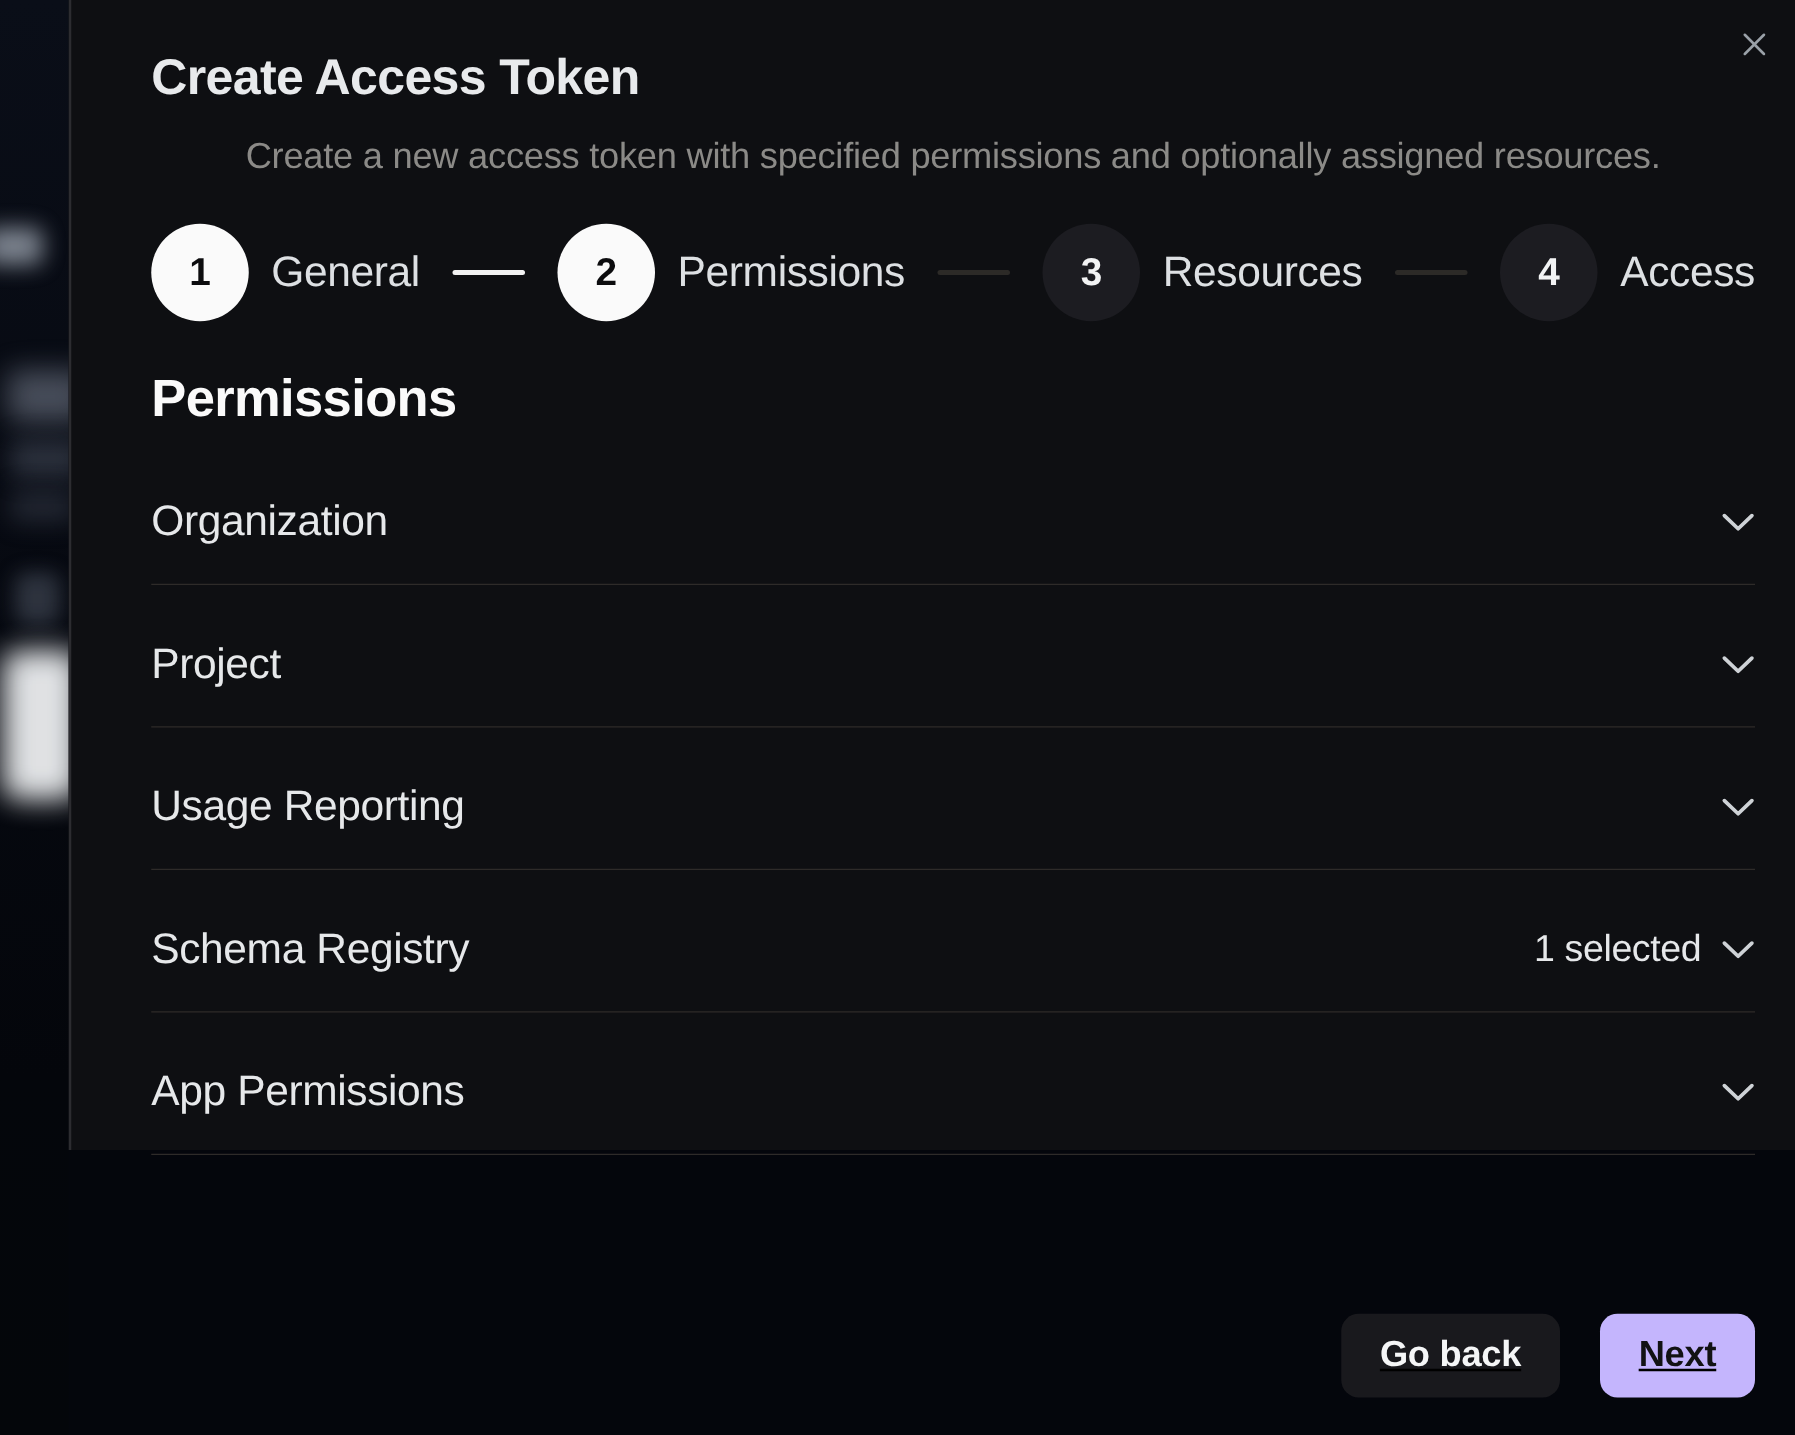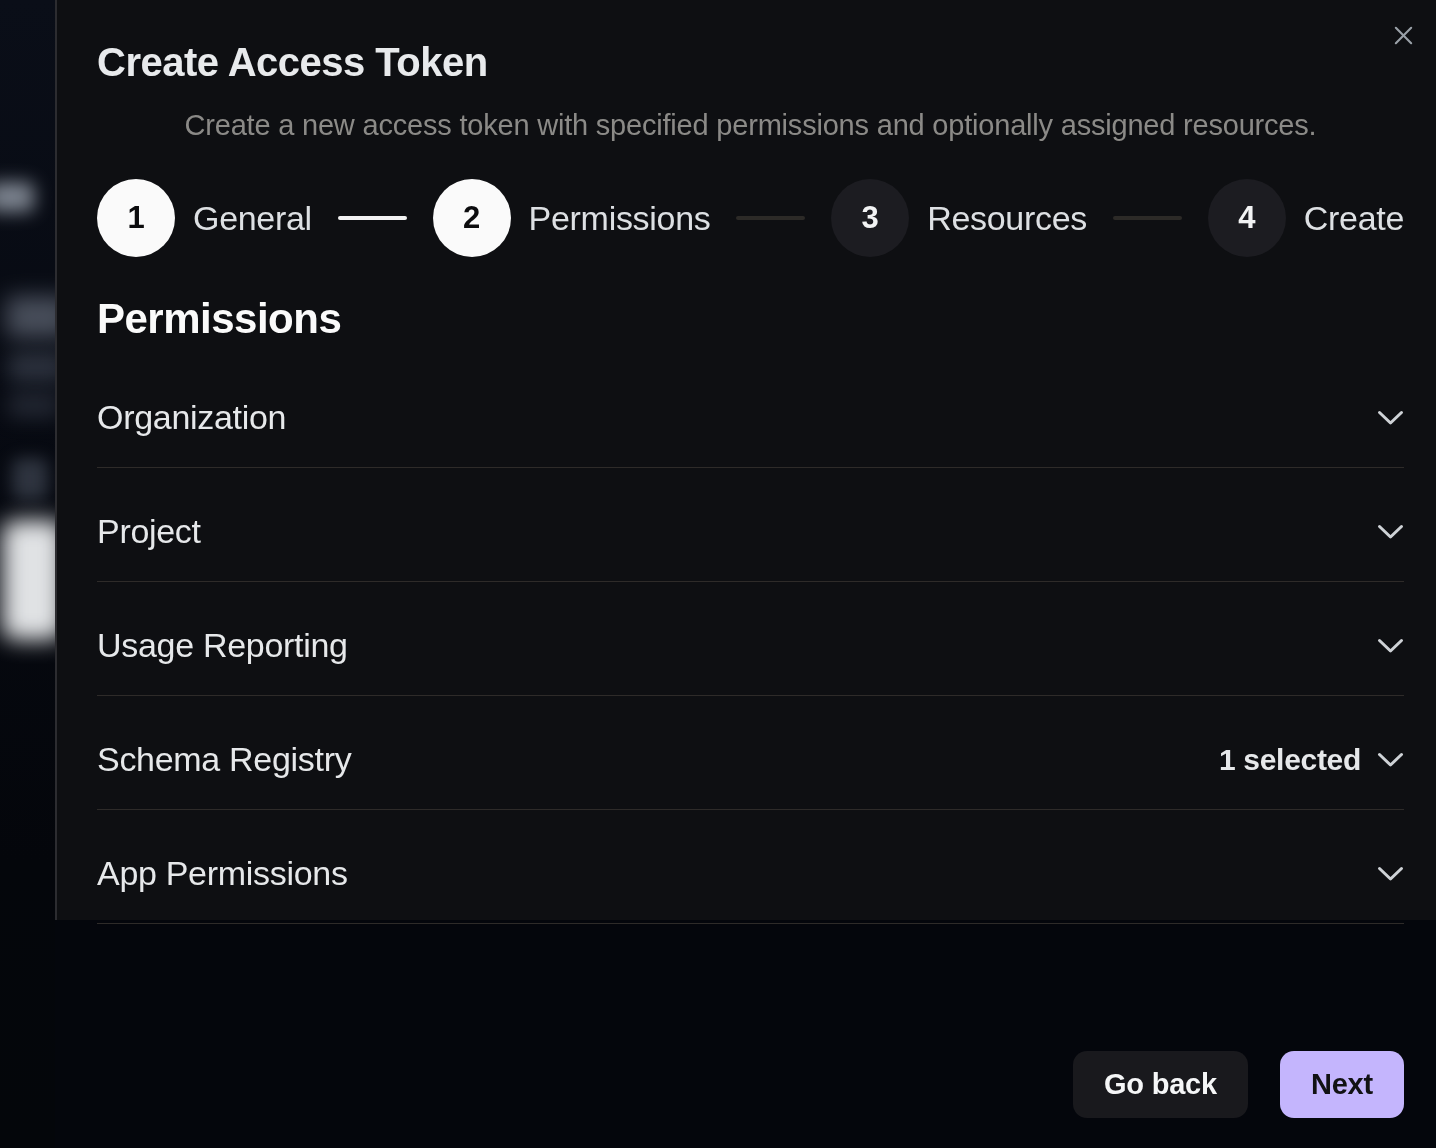--- a/index.html
+++ b/index.html
@@ -22,21 +22,21 @@
   .blob-text2   { top: 352px; left: 8px;  width: 58px; height: 30px; background: #4a5160; border-radius: 6px; filter: blur(10px); opacity: .55; }
   .blob-text3   { top: 392px; left: 8px;  width: 52px; height: 26px; background: #3c4250; border-radius: 6px; filter: blur(10px); opacity: .5; }
   .blob-square  { top: 458px; left: 12px; width: 36px; height: 42px; background: #353b47; border-radius: 8px; filter: blur(8px); opacity: .85; }
   .blob-bright  { top: 520px; left: 2px;  width: 62px; height: 120px; background: #eceef0; border-radius: 14px; filter: blur(11px); opacity: .95; }
 
   
   .modal {
     position: absolute; left: 55px; top: 0; width: 1381px; height: 920px;
     background: #0e0f12;
     border-left: 2px solid #2c2c30;
-    padding: 0 32px 0 40px;
+    padding: 0 32px 0 64px;
   }
 
   .close-btn {
     position: absolute; top: 14px; right: 12px;
     width: 42px; height: 42px;
     background: transparent; border: none; cursor: pointer;
     display: flex; align-items: center; justify-content: center;
   }
   .close-btn svg { width: 23px; height: 23px; stroke: #9aa1a8; stroke-width: 2.2; stroke-linecap: round; }
 
@@ -77,28 +77,28 @@
   }
   .perm-list { margin-top: 10px; }
   .perm-row {
     display: flex; align-items: center; justify-content: space-between;
     padding: 42px 0 28px 0;
     border-bottom: 1px solid #2e2b29;
     cursor: pointer;
   }
   .perm-label { font-size: 34px; font-weight: 400; color: #e6e8ea; letter-spacing: -0.3px; line-height: 43px; }
   .perm-right { display: flex; align-items: center; gap: 16px; }
-  .perm-badge { font-size: 30px; font-weight: 700; color: #e6e8ea; letter-spacing: -0.3px; }
+  .perm-badge { font-size: 30px; font-weight: 400; color: #e6e8ea; letter-spacing: -0.3px; }
   .perm-badge:empty { display: none; }
   .chevron svg { width: 27px; height: 16px; stroke: #ced2d6; stroke-width: 3; fill: none; stroke-linecap: round; stroke-linejoin: round; display: block; }
 
   
   .footer {
     margin-top: 127px;
-    display: flex; justify-content: flex-end; align-items: center; gap: 32px;
+    display: flex; justify-content: flex-end; align-items: center; gap: 32px; text-decoration: underline;
   }
   .btn {
     height: 67px; border: none; border-radius: 14px;
     font-family: "Liberation Sans", sans-serif;
     font-size: 29px; font-weight: 600; letter-spacing: -0.2px;
     padding: 0 31px; cursor: pointer;
   }
   .btn-secondary { background: #19191d; color: #f5f6f7; }
   .btn-primary   { background: #c4b5fd; color: #121214; }
 </style>
@@ -137,21 +137,21 @@
       <div class="step-label">Permissions</div>
     </div>
     <div class="connector inactive"></div>
     <div class="step upcoming">
       <div class="step-circle">3</div>
       <div class="step-label">Resources</div>
     </div>
     <div class="connector inactive"></div>
     <div class="step upcoming">
       <div class="step-circle">4</div>
-      <div class="step-label">Create</div>
+      <div class="step-label">Access</div>
     </div>
   </div>
 
   <h2 class="section-heading">Permissions</h2>
 
   <div class="perm-list">
     <div class="perm-row">
       <div class="perm-label">Organization</div>
       <div class="perm-right">
 

